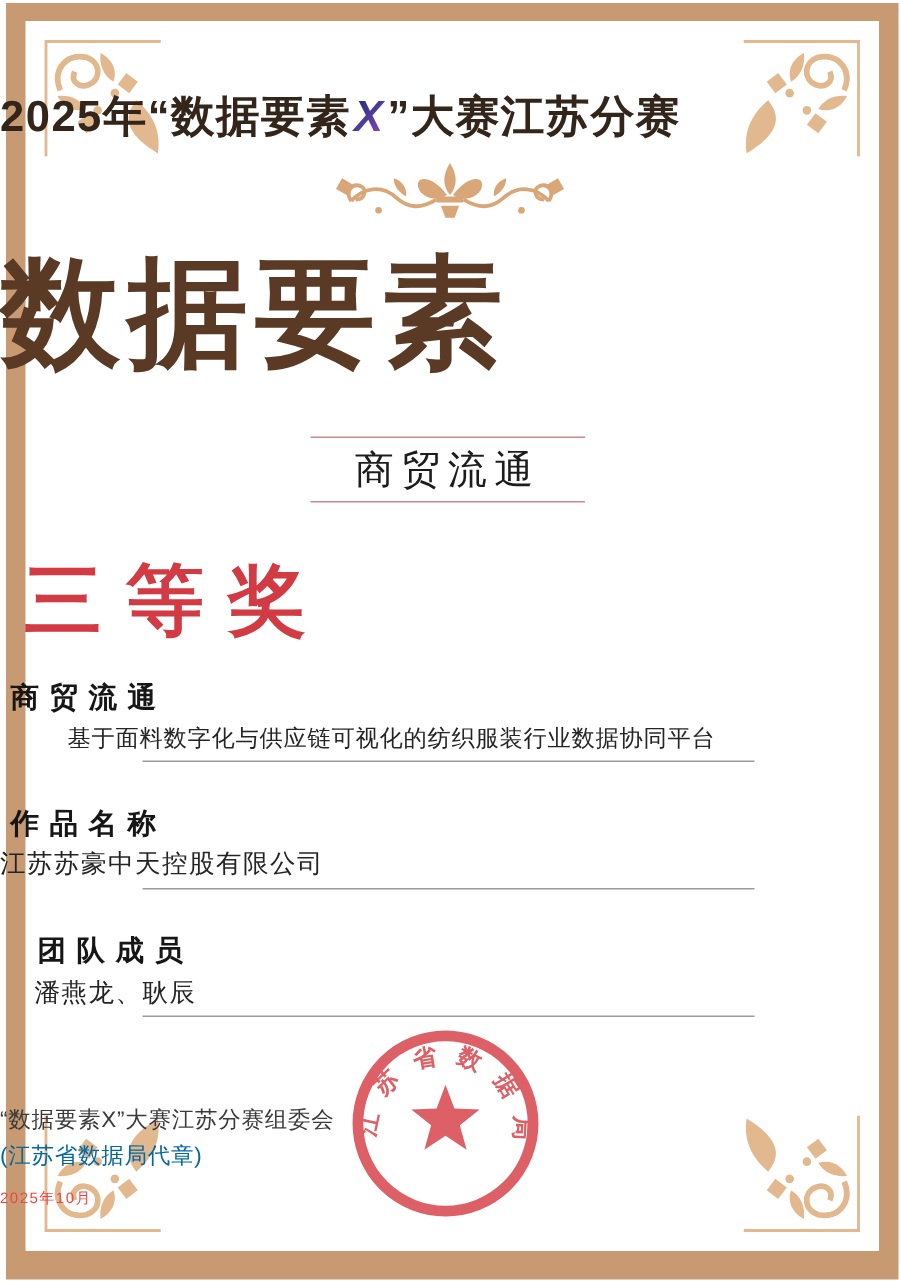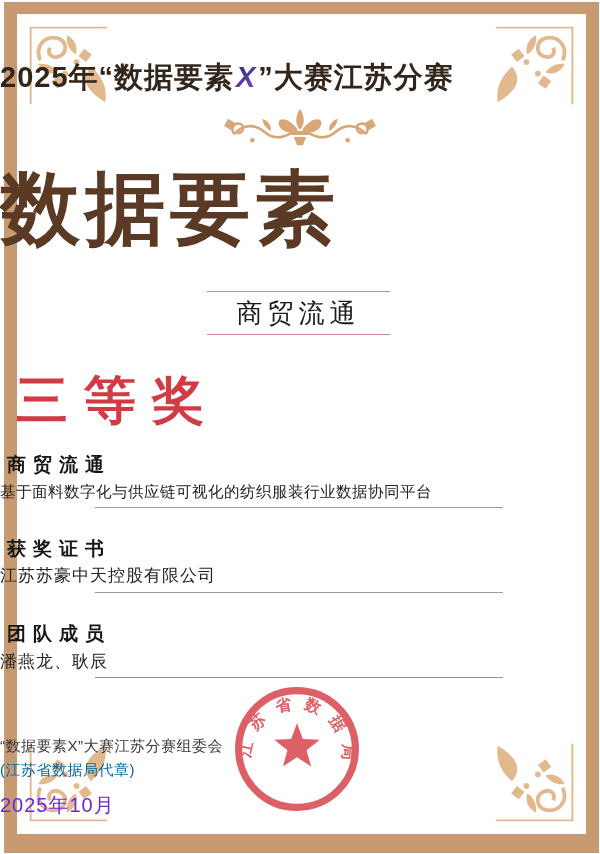--- a/index.html
+++ b/index.html
@@ -59,27 +59,27 @@
   }
 
   .sec-label{
     font-size:19px;font-weight:700;color:#161616;
     letter-spacing:7px;text-indent:7px;
   }
   .sec-value{font-size:15.5px;color:#242424;letter-spacing:0.5px;}
   .sec-value.mid{font-size:17px;letter-spacing:1px;}
   .underline{position:absolute;left:95px;width:408px;height:0;border-bottom:1px solid var(--underline_gray,#9b9b9b);}
 
-  .lbl1{top:452px;} .val1{top:482px;} .ul1{top:507px;}
+  .lbl1{top:452px;} .val1{top:482px;padding-left:45px;} .ul1{top:507px;}
   .lbl2{top:536px;} .val2{top:564px;} .ul2{top:592px;}
-  .lbl3{top:621px;} .val3{top:650px;} .ul3{top:677px;}
+  .lbl3{top:621px;padding-left:18px;} .val3{top:650px;padding-left:23px;} .ul3{top:677px;}
 
   .footer1{top:737px;font-size:15px;color:#3a3a3a;letter-spacing:0.5px;}
   .footer2{top:761px;font-size:15px;color:#0369a1;letter-spacing:0.5px;}
-  .footer3{top:792px;font-size:20px;color:#6d28d9;letter-spacing:1px;}
+  .footer3{top:792px;font-size:10px;color:#ef4444;letter-spacing:1px;}
 
   .seal{
     position:absolute;left:230px;top:682px;width:134px;height:134px;
     opacity:0.85;mix-blend-mode:multiply;
     color:var(--seal_red,#d8444c);
   }
 </style>
 </head>
 <body>
 
@@ -167,21 +167,21 @@
 <div class="category">
   <span>商贸流通</span>
 </div>
 
 <div class="abs award">三等奖</div>
 
 <div class="abs sec-label lbl1">商贸流通</div>
 <div class="abs sec-value val1">基于面料数字化与供应链可视化的纺织服装行业数据协同平台</div>
 <div class="underline ul1"></div>
 
-<div class="abs sec-label lbl2">获奖证书</div>
+<div class="abs sec-label lbl2">作品名称</div>
 <div class="abs sec-value mid val2">江苏苏豪中天控股有限公司</div>
 <div class="underline ul2"></div>
 
 <div class="abs sec-label lbl3">团队成员</div>
 <div class="abs sec-value mid val3">潘燕龙、耿辰</div>
 <div class="underline ul3"></div>
 
 <div class="abs footer1">“数据要素X”大赛江苏分赛组委会</div>
 <div class="abs footer2">(江苏省数据局代章)</div>
 <div class="abs footer3">2025年10月</div>

